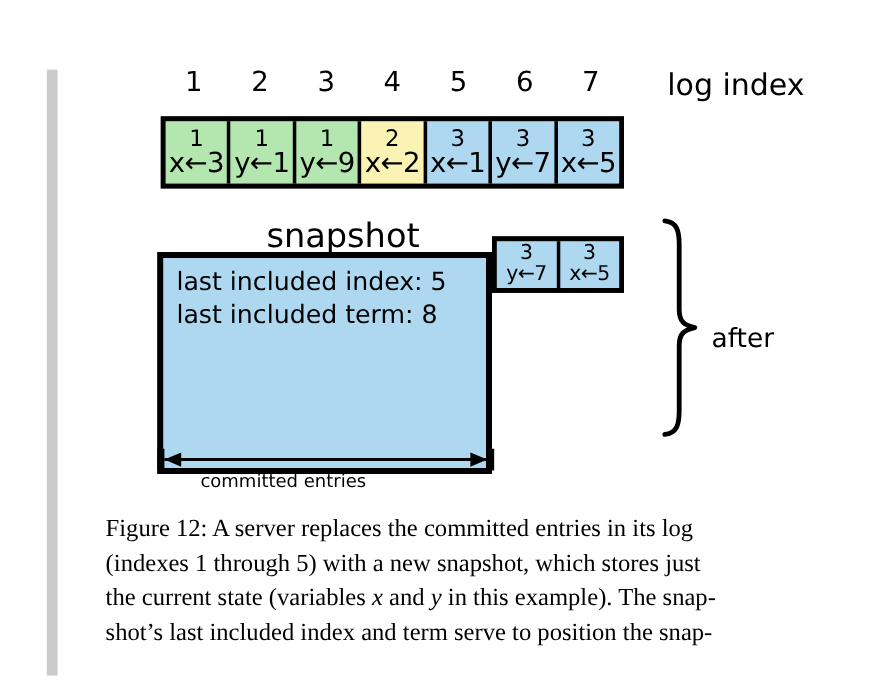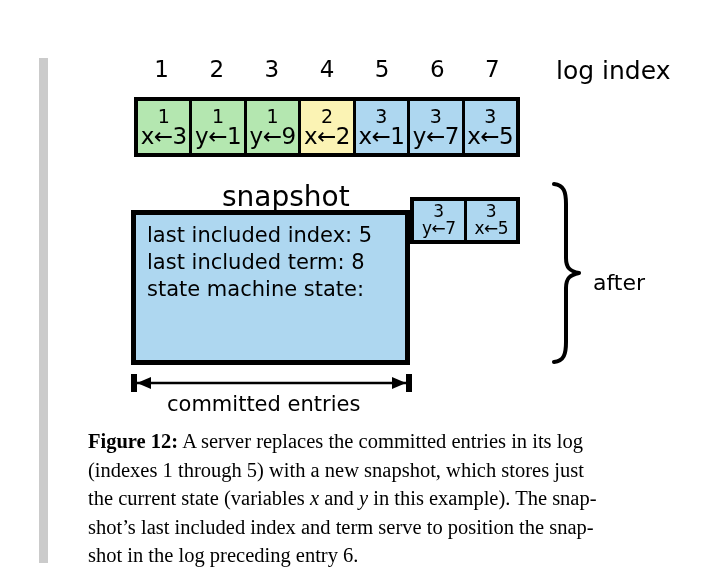--- a/index.html
+++ b/index.html
@@ -112,21 +112,21 @@
 
   
   .label-snapshot {
     left: 222px; top: 180px; font-size: 28px;
   }
   .snapshot-box {
     position: absolute;
     left: 131px;
     top: 210px;
     width: 279px;
-    height: 155px;
+    height: 185px;
     box-sizing: border-box;
     border: 5px solid #000000;
     background: #aed7f0;
     padding: 7px 0 0 11px;
   }
   .snap-line {
     font-size: 21px;
     line-height: 27px;
     color: #000;
     white-space: nowrap;
@@ -136,21 +136,21 @@
   
   .measure {
     position: absolute;
     left: 131px;
     top: 372px;
     width: 281px;
     height: 22px;
   }
   .measure svg { display: block; }
   .label-committed {
-    left: 167px; top: 392px; font-size: 21px;
+    left: 167px; top: 392px; font-size: 15px;
   }
 
   
   .brace {
     position: absolute;
     left: 548px;
     top: 180px;
     width: 44px;
     height: 186px;
   }
@@ -160,21 +160,21 @@
   .caption {
     position: absolute;
     left: 88px;
     top: 427px;
     width: 640px;
     font-family: "Liberation Serif", serif;
     font-size: 20.5px;
     line-height: 28.5px;
     color: #000000;
   }
-  .caption b { font-weight: bold; }
+  .caption b { font-weight: normal; }
   .caption i { font-style: italic; }
   .cap-line { white-space: nowrap; }
 </style>
 </head>
 <body>
 
 <div id="page">
 
   <div class="margin-bar"></div>
 
@@ -220,21 +220,20 @@
       <span class="cmd">x←5</span>
     </div>
   </div>
 
 
   <div class="txt label-snapshot">snapshot</div>
 
   <div class="snapshot-box">
     <div class="snap-line">last included index: 5</div>
     <div class="snap-line">last included term: 8</div>
-    <div class="snap-line">state machine state:</div>
   </div>
 
   <div class="log-row after">
     <div class="entry c-blue">
       <span class="term">3</span>
       <span class="cmd">y←7</span>
     </div>
     <div class="entry c-blue">
       <span class="term">3</span>
       <span class="cmd">x←5</span>
@@ -265,16 +264,15 @@
     </svg>
   </div>
 
   <div class="txt label-committed">committed entries</div>
 
   <div class="caption">
     <div class="cap-line"><b>Figure 12:</b><span> A server replaces the committed entries in its log</span></div>
     <div class="cap-line">(indexes 1 through 5) with a new snapshot, which stores just</div>
     <div class="cap-line">the current state (variables <i>x</i> and <i>y</i> in this example). The snap-</div>
     <div class="cap-line">shot’s last included index and term serve to position the snap-</div>
-    <div class="cap-line">shot in the log preceding entry 6.</div>
   </div>
 
 </div>
 
 </body></html>

